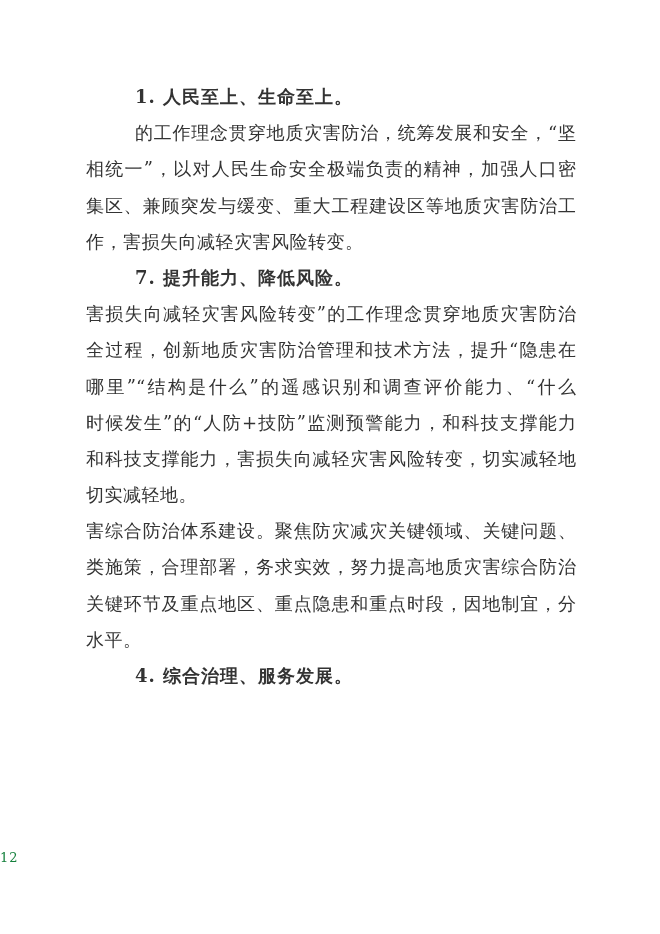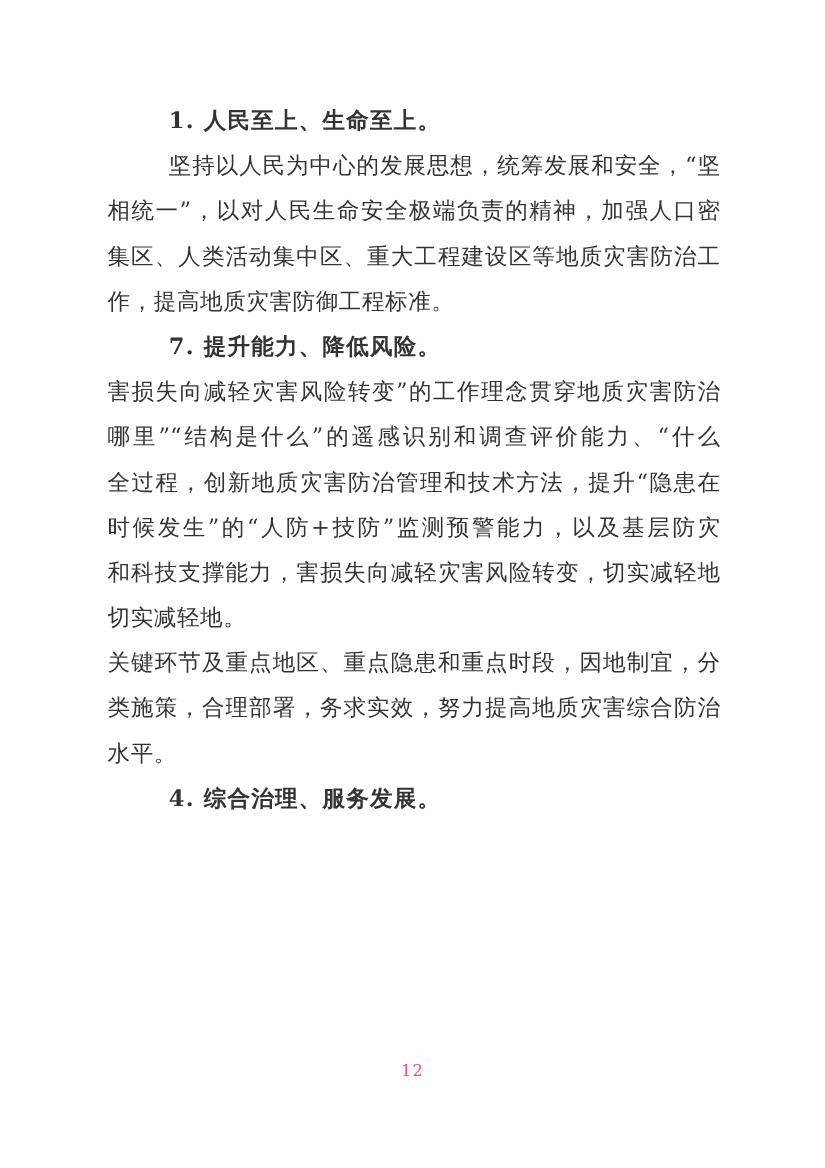--- a/index.html
+++ b/index.html
@@ -43,42 +43,43 @@
     font-weight: bold;
     letter-spacing: 1px;
   }
   .page-number {
     position: absolute;
     left: 0;
     right: 0;
     top: 848px;
     height: 20px;
     line-height: 20px;
-    text-align: center;
+    text-align: left;
     font-size: 13px;
-    color: #ec4899;
+    color: #15803d;
     letter-spacing: 1px;
   }
 </style>
 </head>
 <body>
 
 <div class="page">
   <div class="content" id="content">
       <div class="line heading indent">1. 人民至上、生命至上。</div>
-      <div class="line body indent justify">坚持以人民为中心的发展思想，统筹发展和安全，“坚</div>
+      <div class="line body indent justify">的工作理念贯穿地质灾害防治，统筹发展和安全，“坚</div>
       <div class="line body justify">相统一”，以对人民生命安全极端负责的精神，加强人口密</div>
-      <div class="line body justify">集区、人类活动集中区、重大工程建设区等地质灾害防治工</div>
-      <div class="line body">作，提高地质灾害防御工程标准。</div>
+      <div class="line body justify">集区、兼顾突发与缓变、重大工程建设区等地质灾害防治工</div>
+      <div class="line body">作，害损失向减轻灾害风险转变。</div>
       <div class="line heading indent">7. 提升能力、降低风险。</div>
       <div class="line body justify">害损失向减轻灾害风险转变”的工作理念贯穿地质灾害防治</div>
+      <div class="line body justify">全过程，创新地质灾害防治管理和技术方法，提升“隐患在</div>
       <div class="line body justify">哪里”“结构是什么”的遥感识别和调查评价能力、“什么</div>
-      <div class="line body justify">全过程，创新地质灾害防治管理和技术方法，提升“隐患在</div>
-      <div class="line body justify">时候发生”的“人防+技防”监测预警能力，以及基层防灾</div>
+      <div class="line body justify">时候发生”的“人防+技防”监测预警能力，和科技支撑能力</div>
       <div class="line body justify">和科技支撑能力，害损失向减轻灾害风险转变，切实减轻地</div>
       <div class="line body">切实减轻地。</div>
+      <div class="line body justify">害综合防治体系建设。聚焦防灾减灾关键领域、关键问题、</div>
+      <div class="line body justify">类施策，合理部署，务求实效，努力提高地质灾害综合防治</div>
       <div class="line body justify">关键环节及重点地区、重点隐患和重点时段，因地制宜，分</div>
-      <div class="line body justify">类施策，合理部署，务求实效，努力提高地质灾害综合防治</div>
       <div class="line body">水平。</div>
       <div class="line heading indent">4. 综合治理、服务发展。</div>
     </div>
   <div class="page-number">12</div>
 </div>
 
 </body></html>

